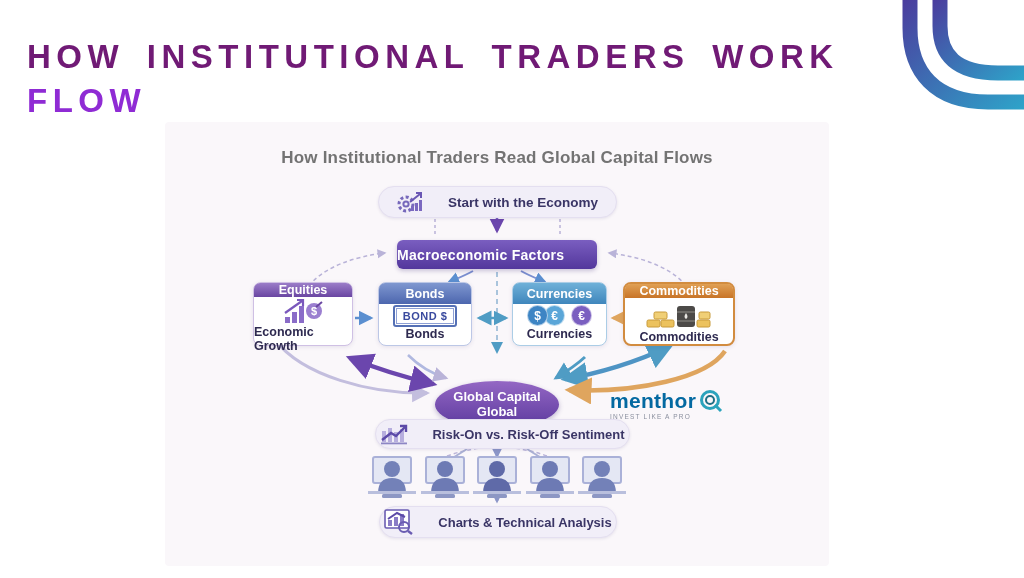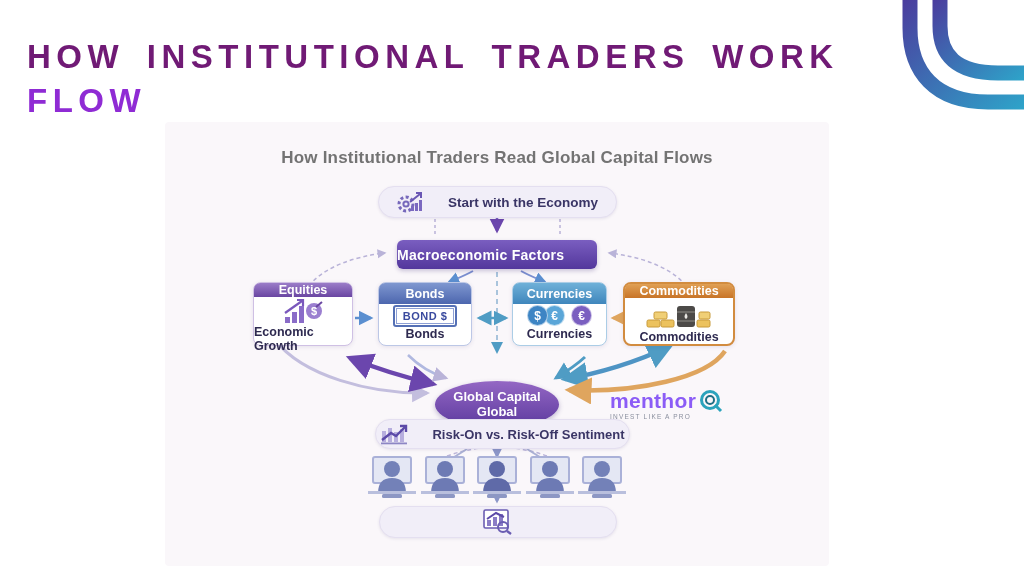--- a/index.html
+++ b/index.html
@@ -70,21 +70,21 @@
   
   .flows-ellipse { position:absolute; left:270px; top:243px; width:124px; height:47px;
                    background:linear-gradient(180deg,#9467c4,#5c3a9e); border-radius:50%;
                    display:flex; flex-direction:column; align-items:center; justify-content:center;
                    color:#fff; font-size:13px; font-weight:bold; line-height:1.15;
                    box-shadow:0 2px 5px rgba(60,40,120,.3);margin-top:16px; }
 
   
   .mq-logo { position:absolute; left:445px; top:266px; }
   .mq-row { display:flex; align-items:center; gap:2px; }
-  .mq-name { font-size:21px; font-weight:600; color:#8b5cf6; letter-spacing:.3px; }
+  .mq-name { font-size:21px; font-weight:600; color:#0369a1; letter-spacing:.3px; }
   .mq-tagline { font-size:6.5px; letter-spacing:1.2px; color:#8a8f9e; margin-top:-1px; }
 
   
   .traders-row { position:absolute; left:202px; top:333px; width:260px; height:46px;
                  display:flex; justify-content:space-between; }
   .trader { width:50px; height:46px; }
 </style>
 </head>
 <body>
 
@@ -319,16 +319,17 @@
     <div class="pill pill-charts">
       <svg width="30" height="26" viewBox="0 0 30 26">
         <rect x="1" y="1" width="24" height="18" rx="1.5" fill="#fff" stroke="#6a5cb2" stroke-width="1.6"></rect>
         <rect x="4" y="11" width="4" height="6" fill="#8a7cc6"></rect>
         <rect x="10" y="8" width="4" height="9" fill="#8a7cc6"></rect>
         <rect x="16" y="5" width="4" height="12" fill="#8a7cc6"></rect>
         <path d="M4 10 L13 4 L21 8" stroke="#5c4aa8" stroke-width="2" fill="none"></path>
         <circle cx="20" cy="18" r="5" fill="none" stroke="#6a5cb2" stroke-width="2"></circle>
         <path d="M24 22 L28 25" stroke="#6a5cb2" stroke-width="2.4"></path>
       </svg>
+      <span>Charts &amp; Technical Analysis</span>
     </div>
 
   </div>
 </div>
 
 </body></html>

